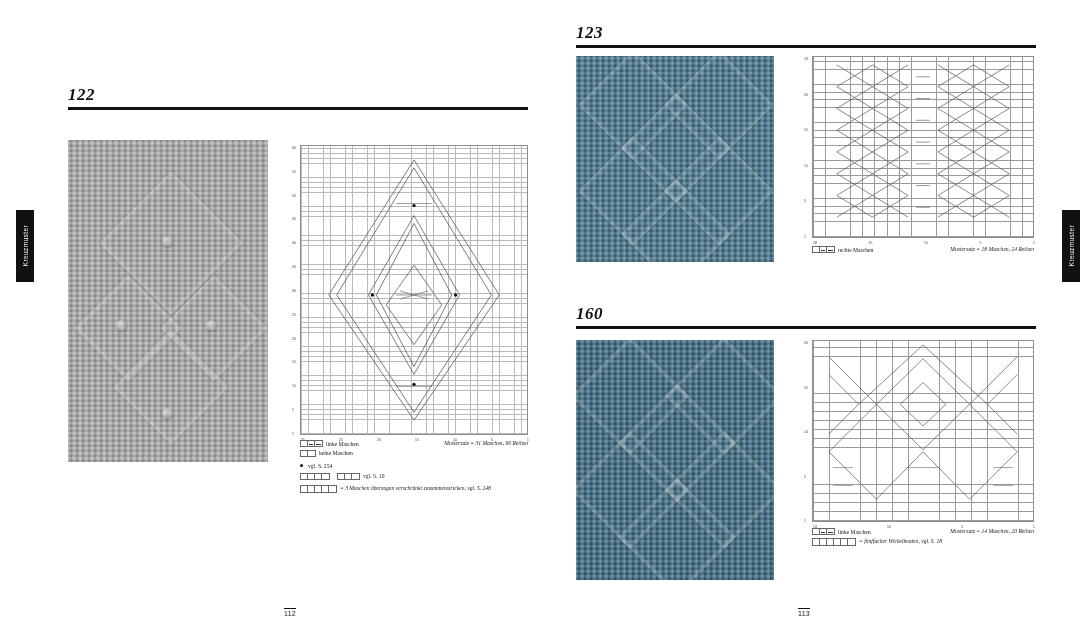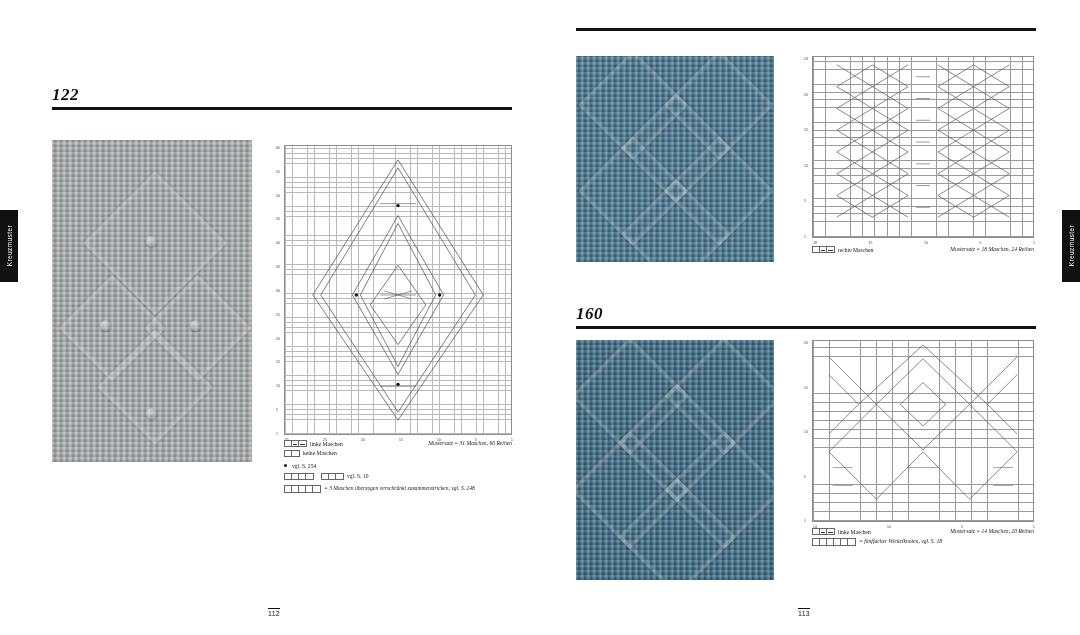--- a/index.html
+++ b/index.html
@@ -14,21 +14,21 @@
     font-family: "Liberation Serif", serif;
     overflow: hidden;
   }
   .page {
     position: absolute;
     top: 0;
     width: 540px;
     height: 635px;
     background: #ffffff;
   }
-  .page-left { left: 0; text-decoration: underline; }
+  .page-left { left: 16px; text-decoration: underline; }
   .page-right { left: 540px; }
 
   
   .side-tab {
     position: absolute;
     width: 18px;
     background: #111111;
     color: #ffffff;
     font-family: "Liberation Sans", sans-serif;
     font-size: 6.5px;
@@ -370,20 +370,21 @@
   <div class="folio" style="left:268px;">112</div>
 </div>
 
 <div class="page page-right">
 
   <div class="side-tab side-tab-right">
     <span>Kreuzmuster</span>
   </div>
 
   <div class="pattern-head" style="left:36px; top:24px; width:460px;">
+    <div class="pattern-num">123</div>
     <div class="rule"></div>
   </div>
 
   <div class="swatch" style="left:36px; top:56px; width:198px; height:206px;">
     <div class="swatch-inner knit-blue">
       <div class="lattice">
         <div class="lat-cell" style="left:18px; top:10px; width:72px; height:72px;"></div>
         <div class="lat-cell" style="left:104px; top:10px; width:72px; height:72px;"></div>
         <div class="lat-cell" style="left:18px; top:96px; width:72px; height:72px;"></div>
         <div class="lat-cell" style="left:104px; top:96px; width:72px; height:72px;"></div>

